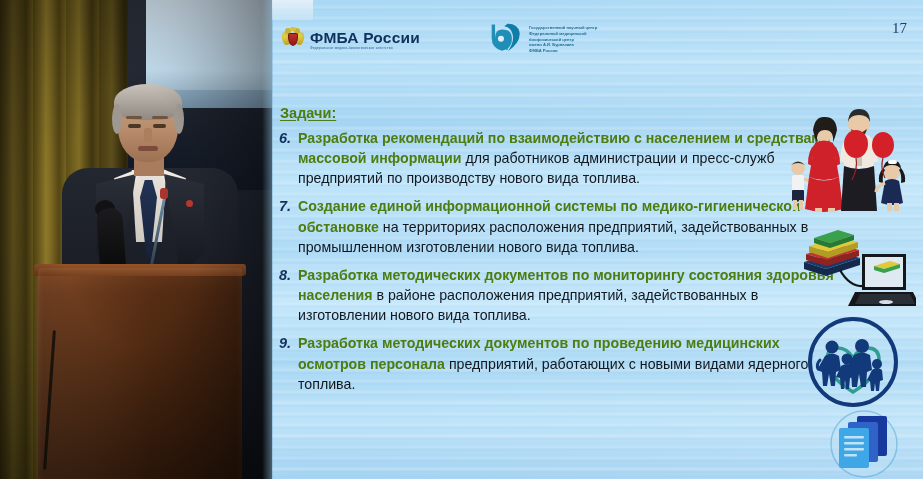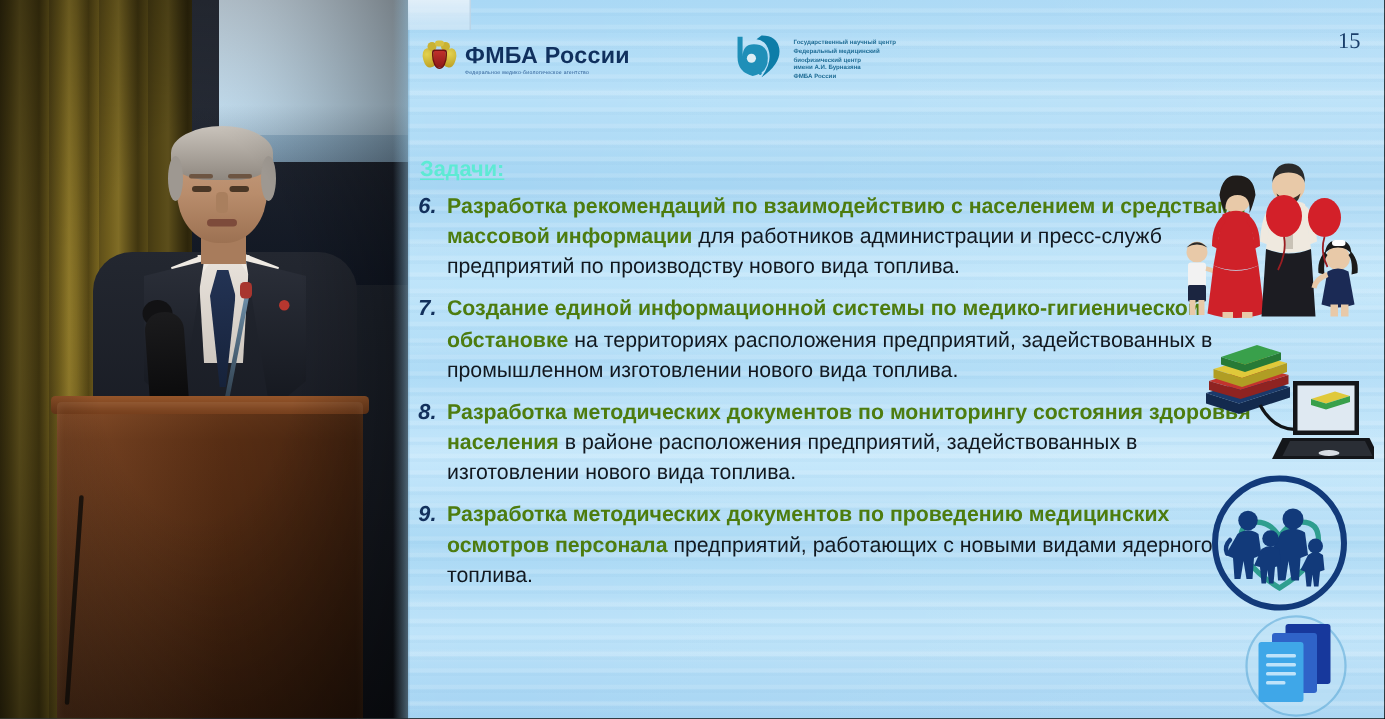--- a/index.html
+++ b/index.html
@@ -106,21 +106,21 @@
   .title {
     position:absolute; left:0; top:72px; width:100%;
     text-align:center; padding-right:40px;
     font-size:23px; font-weight:bold; color:#0e2346;
     letter-spacing:.2px;
     text-shadow:0 1px 1px rgba(255,255,255,.55);
   }
 
   .zadachi {
     position:absolute; left:8px; top:105px;
-    font-size:14.5px; font-weight:bold; color:#5eead4;
+    font-size:14.5px; font-weight:bold; color:#4d7c0f;
     text-decoration:underline; text-underline-offset:2px;
   }
 
   .list { position:absolute; left:4px; top:128px; width:560px; }
   .item { display:flex; margin-bottom:8px; }
   .num {
     flex:0 0 22px; text-align:right; padding-right:7px;
     font-size:14.5px; font-weight:bold; font-style:italic; color:#12305c;
     line-height:1.42;
   }
@@ -314,21 +314,21 @@
       </svg>
       <div class="gnc-txt">
         <div>Государственный научный центр</div>
         <div>Федеральный медицинский</div>
         <div>биофизический центр</div>
         <div>имени А.И. Бурназяна</div>
         <div>ФМБА России</div>
       </div>
     </div>
 
-    <div class="pagenum">15</div>
+    <div class="pagenum">17</div>
 
 
     <div class="zadachi">Задачи:</div>
 
     <div class="list">
 
       <div class="item">
         <div class="num">6.</div>
         <div class="body"><b>Разработка рекомендаций по взаимодействию с населением и средствами массовой информации</b><span> для работников администрации и пресс-служб предприятий по производству нового вида топлива.</span></div>
       </div>

